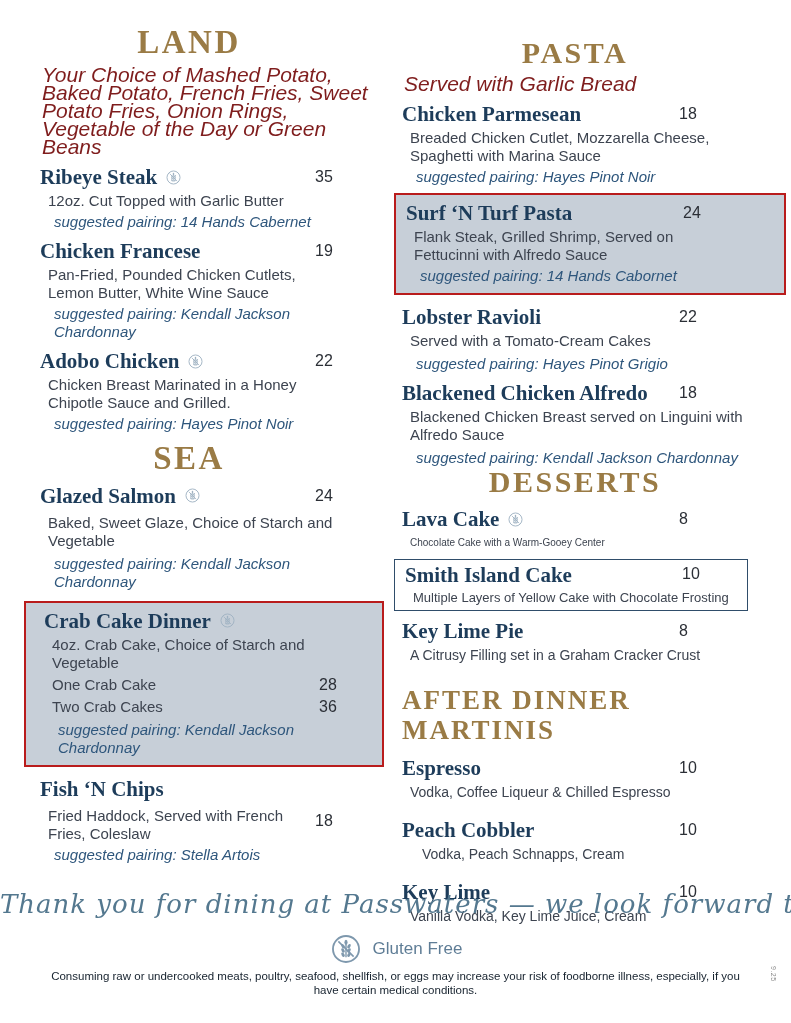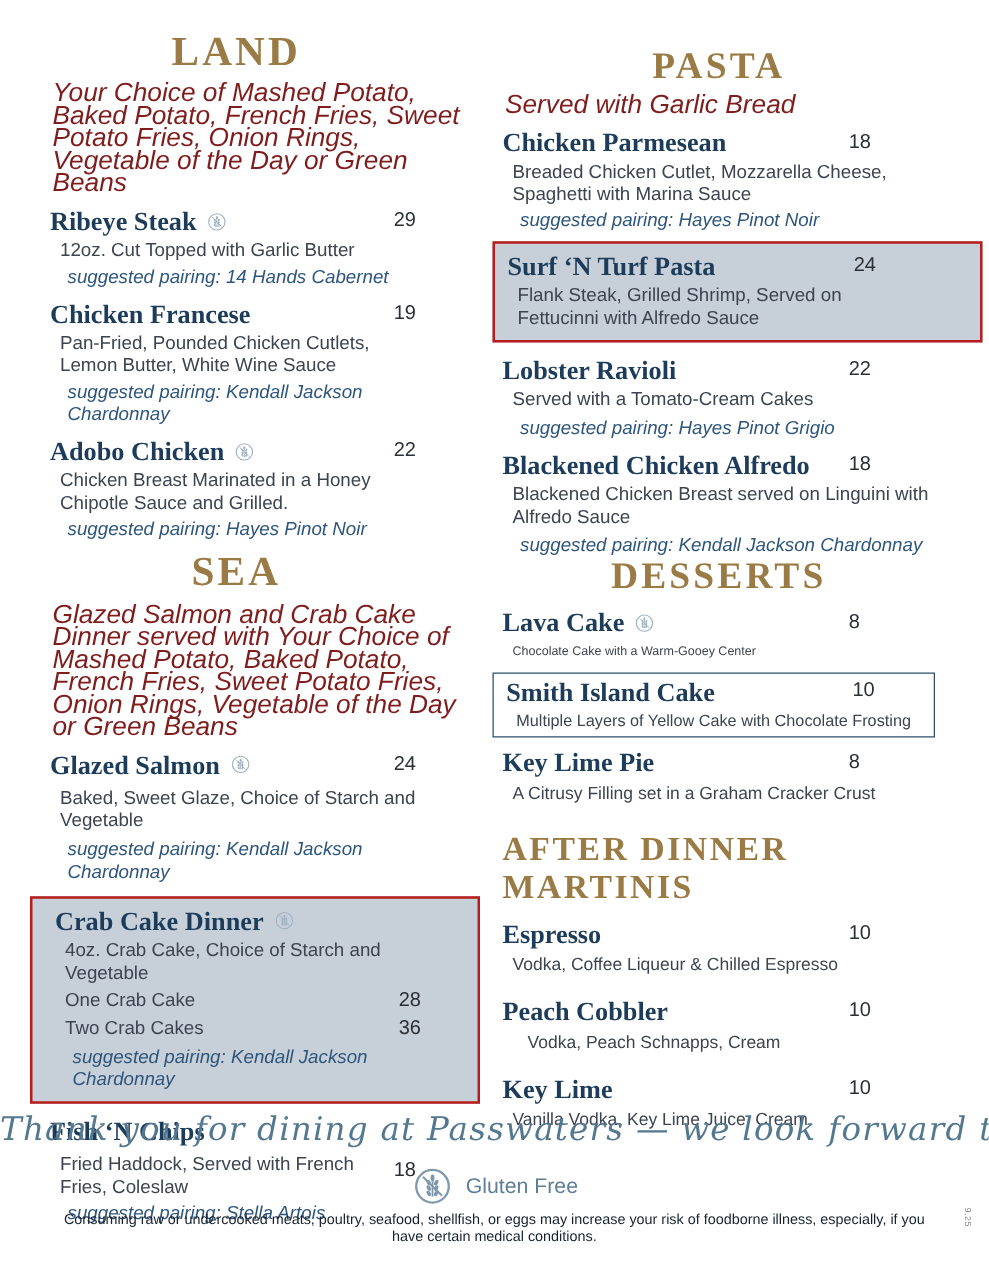--- a/index.html
+++ b/index.html
@@ -90,21 +90,21 @@
 
     <div class="item">
       <div class="item-head">
         <span class="item-name">Ribeye Steak</span>
         <span class="gf">
             <svg viewBox="0 0 24 24">
               <use href="#wheat"></use>
             </svg>
           </span>
       </div>
-      <span class="price">29</span>
+      <span class="price">35</span>
       <div class="desc">12oz. Cut Topped with Garlic Butter</div>
       <div class="pairing">suggested pairing: 14 Hands Cabernet</div>
     </div>
 
     <div class="item">
       <div class="item-head">
         <span class="item-name">Chicken Francese</span>
       </div>
       <span class="price">19</span>
       <div class="desc">Pan-Fried, Pounded Chicken Cutlets, Lemon Butter, White Wine Sauce</div>
@@ -119,21 +119,20 @@
               <use href="#wheat"></use>
             </svg>
           </span>
       </div>
       <span class="price">22</span>
       <div class="desc">Chicken Breast Marinated in a Honey Chipotle Sauce and Grilled.</div>
       <div class="pairing">suggested pairing: Hayes Pinot Noir</div>
     </div>
 
     <div class="menu-heading">SEA</div>
-    <div class="section-intro">Glazed Salmon and Crab Cake Dinner served with Your Choice of Mashed Potato, Baked Potato, French Fries, Sweet Potato Fries, Onion Rings, Vegetable of the Day or Green Beans</div>
 
     <div class="item" style="margin-bottom:10px;">
       <div class="item-head">
         <span class="item-name">Glazed Salmon</span>
         <span class="gf">
             <svg viewBox="0 0 24 24">
               <use href="#wheat"></use>
             </svg>
           </span>
       </div>
@@ -190,20 +189,21 @@
       <div class="pairing">suggested pairing: Hayes Pinot Noir</div>
     </div>
 
     <div class="hl-box">
       <div class="item">
         <div class="item-head">
           <span class="item-name">Surf ‘N Turf Pasta</span>
         </div>
         <span class="price">24</span>
         <div class="desc">Flank Steak, Grilled Shrimp, Served on Fettucinni with Alfredo Sauce</div>
+        <div class="pairing">suggested pairing: 14 Hands Cabornet</div>
       </div>
     </div>
 
     <div class="item">
       <div class="item-head">
         <span class="item-name">Lobster Ravioli</span>
       </div>
       <span class="price">22</span>
       <div class="desc">Served with a Tomato-Cream Cakes</div>
       <div class="pairing tight-gap">suggested pairing: Hayes Pinot Grigio</div>

